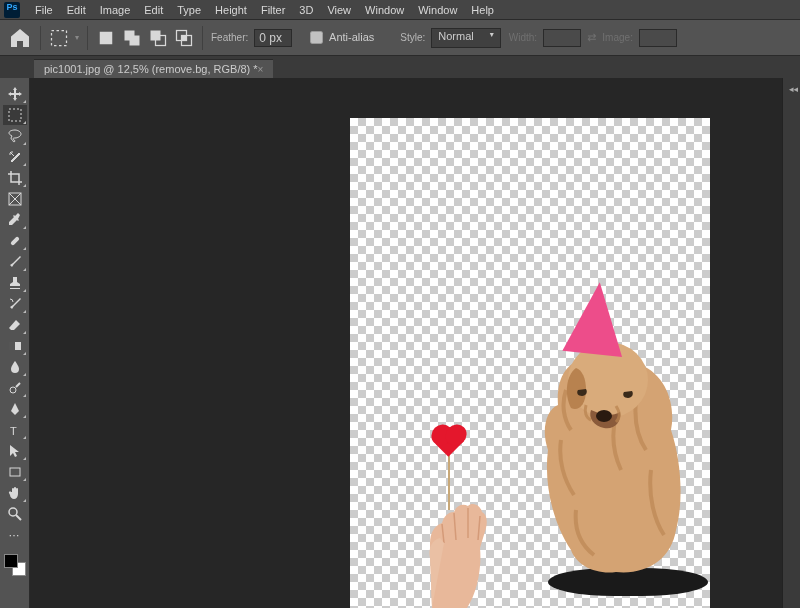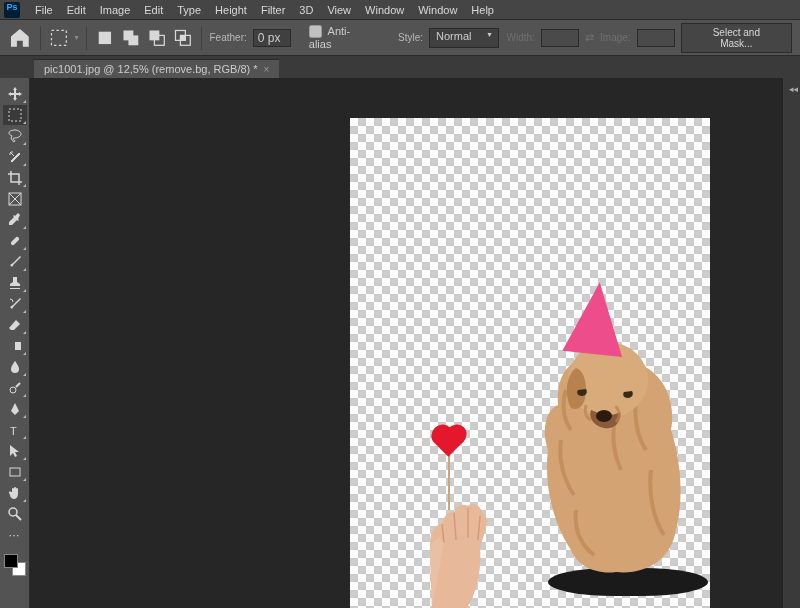--- a/index.html
+++ b/index.html
@@ -11,21 +11,21 @@
 .optbar{height:36px;background:#535353;display:flex;align-items:center;padding:0 8px;border-bottom:1px solid #2a2a2a;gap:6px}
 .home-btn{width:24px;height:24px;display:flex;align-items:center;justify-content:center;cursor:pointer}
 .vsep{width:1px;height:24px;background:#404040;margin:0 2px}
 .tool-ico{width:20px;height:20px;display:flex;align-items:center;justify-content:center;cursor:pointer}
 .opt-label{color:#b8b8b8;font-size:10px}
 .opt-input{background:#404040;border:1px solid #2a2a2a;color:#ccc;padding:1px 4px;width:38px;height:18px;font-size:12px}
 .opt-select{background:#404040;border:1px solid #2a2a2a;color:#ccc;padding:1px 6px;height:20px;font-size:10px;display:flex;gap:16px}
 .opt-disabled{color:#707070}
 .mask-btn{margin-left:auto;background:#454545;border:1px solid #2a2a2a;padding:3px 14px;cursor:pointer;font-size:10px;color:#d8d8d8}
 .tabbar{height:22px;background:#3a3a3a;display:flex;align-items:flex-end;padding-left:34px}
-.doc-tab{background:#535353;padding:3px 10px;font-size:10px;color:#d8d8d8;display:flex;align-items:center;gap:6px;border-top:1px solid #2a2a2a}
+.doc-tab{background:#535353;padding:3px 10px;font-size:10px;color:#d8d8d8;display:flex;align-items:center;border-top:1px solid #2a2a2a}
 .doc-tab .x{color:#999;font-size:10px;cursor:pointer}
 .workspace{position:absolute;top:78px;left:30px;right:0;bottom:0;background:#262626;overflow:hidden}
 .toolbox{position:absolute;top:78px;left:0;width:30px;bottom:0;background:#535353;border-right:1px solid #2a2a2a;display:flex;flex-direction:column;align-items:center;padding-top:6px;gap:1px}
 .tbtn{width:24px;height:20px;display:flex;align-items:center;justify-content:center;cursor:pointer;position:relative}
 .tbtn .tri{position:absolute;right:1px;bottom:1px;width:0;height:0;border-left:3px solid transparent;border-bottom:3px solid #bbb}
 .tbtn svg{width:16px;height:16px}
 .swatches{margin-top:8px;position:relative;width:22px;height:22px}
 .sw-fg{position:absolute;top:0;left:0;width:14px;height:14px;background:#000;border:1px solid #888;z-index:2}
 .sw-bg{position:absolute;bottom:0;right:0;width:14px;height:14px;background:#fff;border:1px solid #888}
 .canvas{position:absolute;top:40px;left:320px;width:360px;height:490px;background:#fff}
@@ -108,21 +108,20 @@
   <span class="opt-label" style="margin-left:20px">Style:</span>
   <div class="opt-select">
       <span>Normal</span>
       <span style="font-size:8px">▾</span>
     </div>
   <span class="opt-label opt-disabled" style="margin-left:2px">Width:</span>
   <input class="opt-input" disabled="" style="background: rgb(74, 74, 74);">
   <span class="opt-disabled">⇄</span>
   <span class="opt-label opt-disabled">Image:</span>
   <input class="opt-input" disabled="" style="background: rgb(74, 74, 74);">
-  <button class="mask-btn">Select and Mask...</button>
 </div>
 
 <div class="tabbar">
   <div class="doc-tab">
     <span>pic1001.jpg @ 12,5% (remove.bg, RGB/8) *</span>
     <span class="x">×</span>
   </div>
 </div>
 
 <div class="toolbox">

